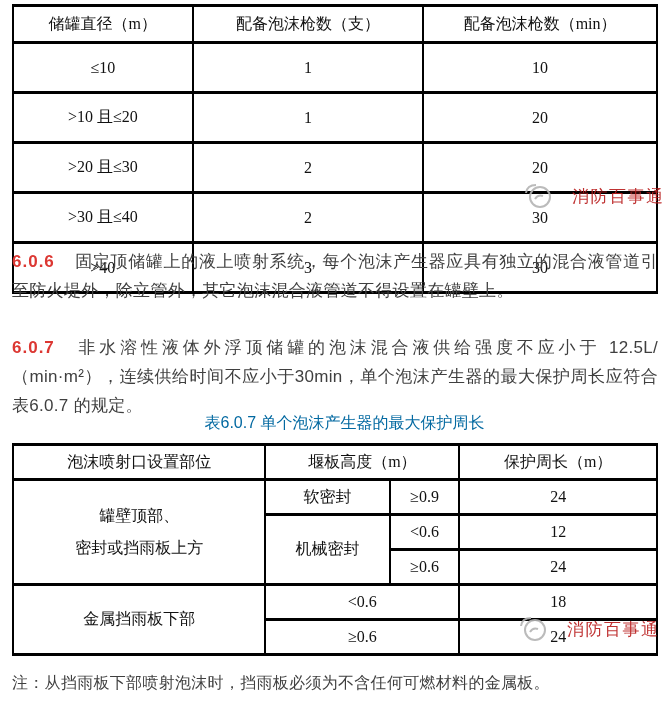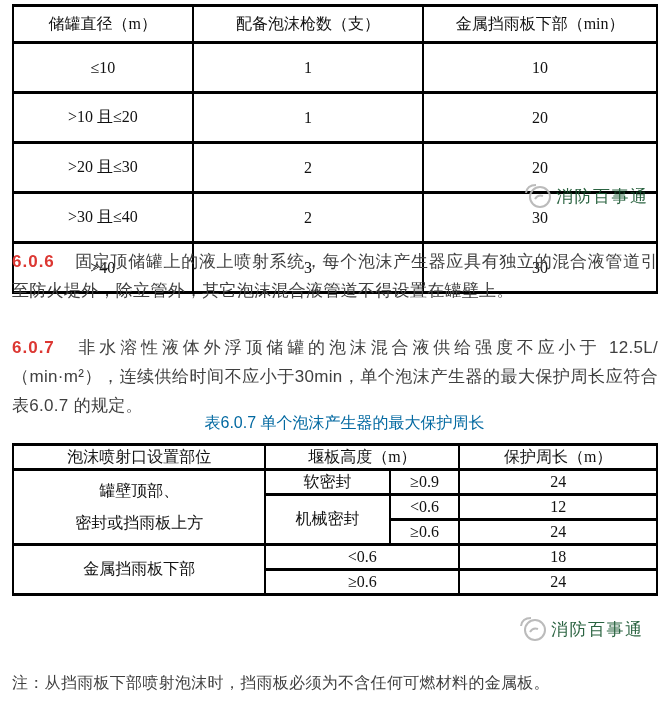--- a/index.html
+++ b/index.html
@@ -31,21 +31,21 @@
     border-bottom:3px solid #000;
     text-align:center;
     vertical-align:middle;
     font-weight:normal;
     padding:0 2px;
   }
   table.t1 { top:4px; }
   table.t1 th { height:37px; }
   table.t1 td { height:50px; }
   table.t2 { top:443px; }
-  table.t2 th, table.t2 td { height:25px;margin-left:9px; }
+  table.t2 th, table.t2 td { height:35px;margin-left:9px; }
   .two-line { line-height:32px;font-family:Liberation Serif, serif; }
 
   
   .clause {
     position:absolute; left:12px; width:646px;
     font-size:17px; line-height:29px;
     color:#3f3f3f;
     text-align:justify;
     letter-spacing:0.3px;
   }
@@ -60,22 +60,22 @@
   }
 
   .note {
     position:absolute; top:673px; left:12px; width:646px;
     font-size:16px; color:#3f3f3f; letter-spacing:0.3px;
   }
 
   
   .wm {
     position:absolute;
-    display:flex; align-items:center; gap:3px;
-    color:#14532d;
+    display:flex; align-items:center; gap:19px;
+    color:#b91c1c;
     font-size:17px;
     letter-spacing:1.5px;
     opacity:0.9;
     pointer-events:none;
     white-space:nowrap;
   }
   .wm1 { top:182px; left:523px; }
   .wm2 { top:615px; left:518px; }
 </style>
 </head>
@@ -86,21 +86,21 @@
   <table class="grid t1">
     <colgroup>
       <col style="width:27.9%">
         <col style="width:35.8%">
         <col style="width:36.3%">
     </colgroup>
     <tbody>
         <tr>
       <th>储罐直径（m）</th>
       <th>配备泡沫枪数（支）</th>
-      <th>金属挡雨板下部（min）</th>
+      <th>配备泡沫枪数（min）</th>
     </tr>
     <tr>
       <td>≤10</td>
       <td>1</td>
       <td>10</td>
     </tr>
     <tr>
       <td>&gt;10 且≤20</td>
       <td>1</td>
       <td>20</td>

